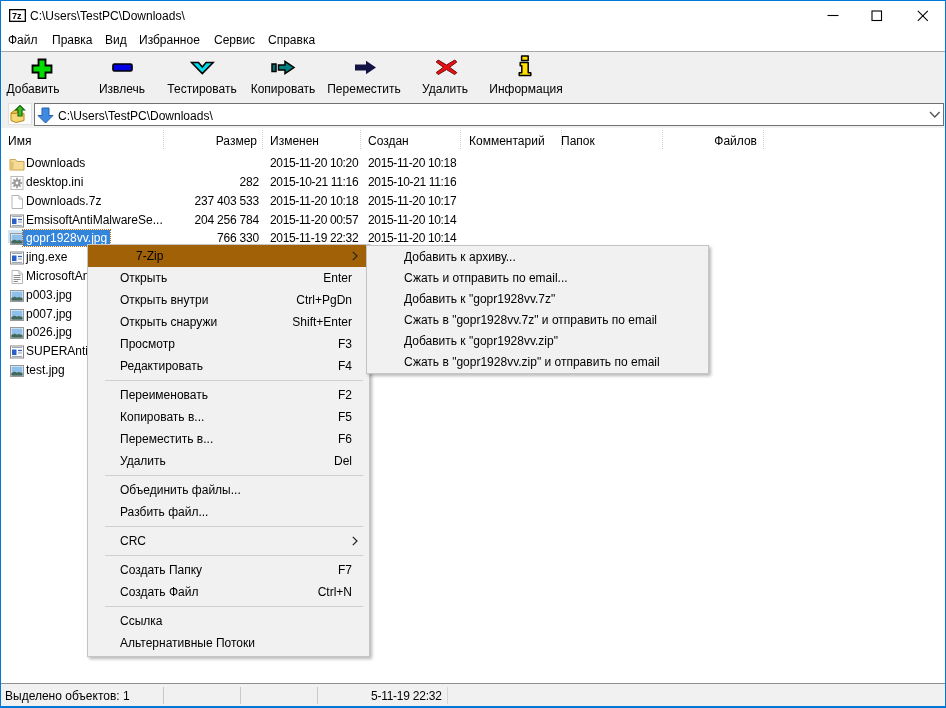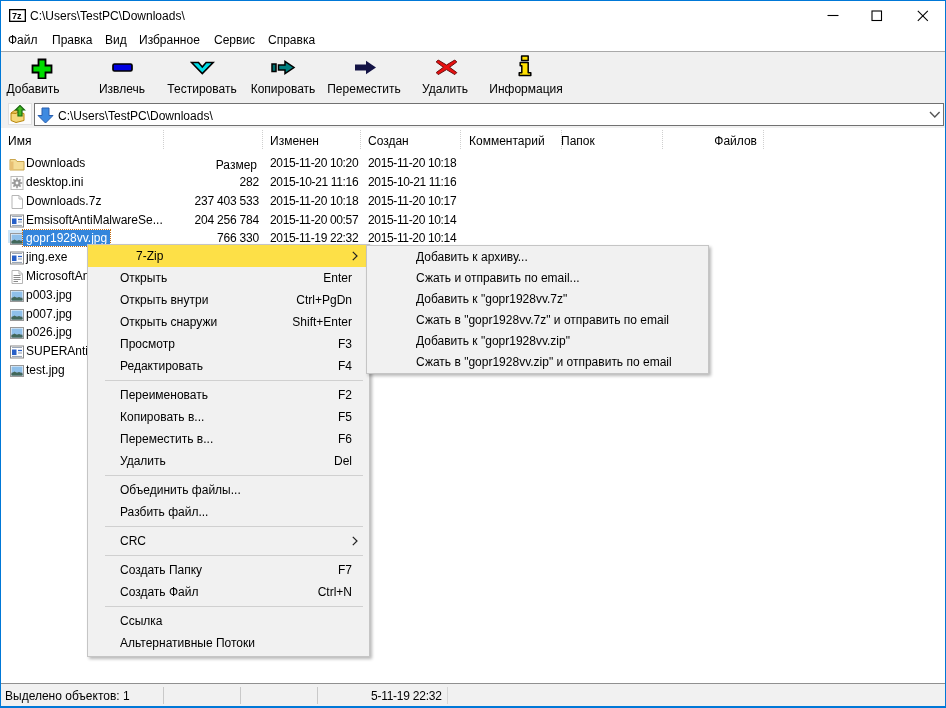--- a/index.html
+++ b/index.html
@@ -33,22 +33,22 @@
 .ficon{position:absolute;left:8px;top:2px;}
 
 .status{left:1px;top:683px;width:944px;height:23px;background:#f1f1f1;border-top:1px solid #909090;z-index:5;}
 
 .menu{left:87px;top:244px;width:283px;background:#f1f1f1;border:1px solid #c5c5c5;box-shadow:2px 2px 3px rgba(0,0,0,0.28);z-index:10;padding-bottom:2px;}
 .mi{height:22px;line-height:22px;padding-left:32px;position:relative;white-space:nowrap;}
 .mi .sc{position:absolute;right:17px;top:0;}
 .mi .ar{position:absolute;right:11px;top:6px;}
 .msep{height:7px;position:relative;}
 .msep div{position:absolute;left:17px;right:6px;top:3px;height:1px;background:#d0d0d0;}
-.hl{background:#fde047;padding-left:48px;}
-.submenu{left:366px;top:245px;width:343px;background:#f1f1f1;border:1px solid #c5c5c5;box-shadow:2px 2px 3px rgba(0,0,0,0.28);z-index:11;padding:1px 0 0 16px;}
+.hl{background:#a16207;padding-left:48px;}
+.submenu{left:366px;top:245px;width:343px;background:#f1f1f1;border:1px solid #c5c5c5;box-shadow:2px 2px 3px rgba(0,0,0,0.28);z-index:11;padding:1px 0 0 4px;}
 .si{height:21px;line-height:21px;padding-left:33px;white-space:nowrap;}
 svg{display:block;}
 </style></head>
 <body>
 
 <div class="abs" style="left:9px;top:9px;">
 <svg width="17" height="13">
       <rect x="0.5" y="0.5" width="16" height="12" fill="#fff" stroke="#000" stroke-width="1.6"></rect>
       <text x="3" y="10" font-family="Liberation Sans" font-size="9" font-weight="bold" fill="#000">7z</text>
     </svg>
@@ -143,21 +143,21 @@
     </svg>
 </div>
 <div class="abs combotext">C:\Users\TestPC\Downloads\</div>
 <div class="abs" style="left:929px;top:111px;">
     <svg width="12" height="8">
       <polyline points="1,1 5.8,6 10.6,1" fill="none" stroke="#555" stroke-width="1.4"></polyline>
     </svg>
   </div>
 
 <div class="abs hdrtxt" style="left:8px;">Имя</div>
-<div class="abs hdrtxt" style="left:162px;width:95px;text-align:right;margin-top:24px;">Размер</div>
+<div class="abs hdrtxt" style="left:162px;width:95px;text-align:right;">Размер</div>
 <div class="abs hdrtxt" style="left:270px;">Изменен</div>
 <div class="abs hdrtxt" style="left:368px;">Создан</div>
 <div class="abs hdrtxt" style="left:469px;">Комментарий</div>
 <div class="abs hdrtxt" style="left:561px;width:96px;text-align:left;">Папок</div>
 <div class="abs hdrtxt" style="left:662px;width:95px;text-align:right;">Файлов</div>
 <div class="abs hsep" style="left:163px;"></div>
 <div class="abs hsep" style="left:262px;"></div>
 <div class="abs hsep" style="left:360px;"></div>
 <div class="abs hsep" style="left:460px;"></div>
 <div class="abs hsep" style="left:561px;"></div>

